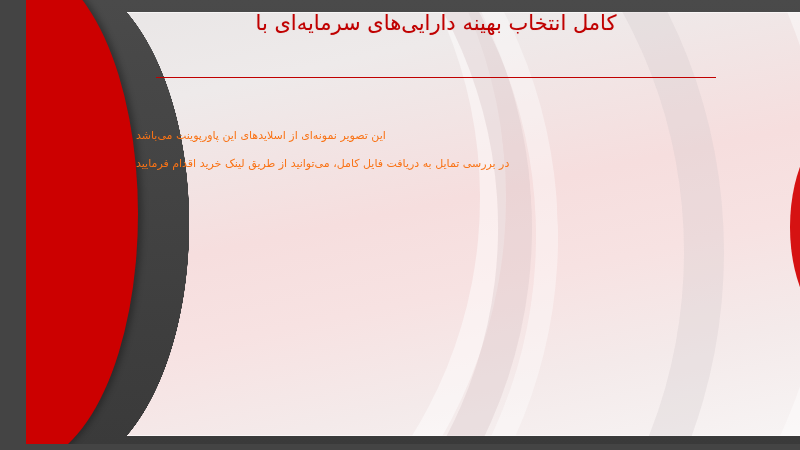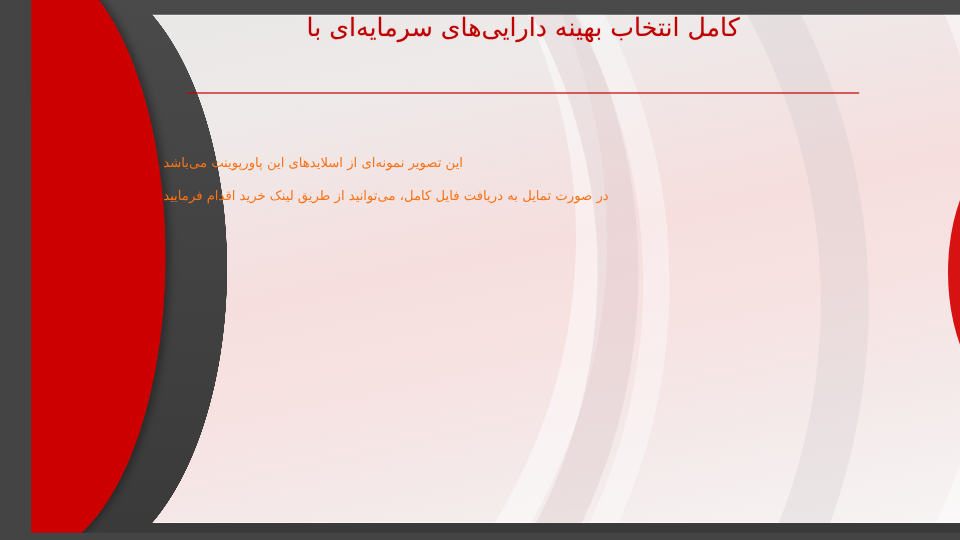--- a/index.html
+++ b/index.html
@@ -116,16 +116,16 @@
 
   <div class="ellipse-right"></div>
 
   <div class="title-block">
     <span class="title-line">کامل انتخاب بهینه دارایی‌های سرمایه‌ای با</span>
   </div>
   <div class="title-rule"></div>
 
   <div class="body-block">
     <span class="body-line">این تصویر نمونه‌ای از اسلایدهای این پاورپوینت می‌باشد</span>
-    <span class="body-line">در صورت تمایل به دریافت فایل کامل، می‌توانید از طریق لینک خرید اقدام فرمایید</span>
+    <span class="body-line">در بررسی تمایل به دریافت فایل کامل، می‌توانید از طریق لینک خرید اقدام فرمایید</span>
   </div>
 
 </div>
 
 </body></html>

